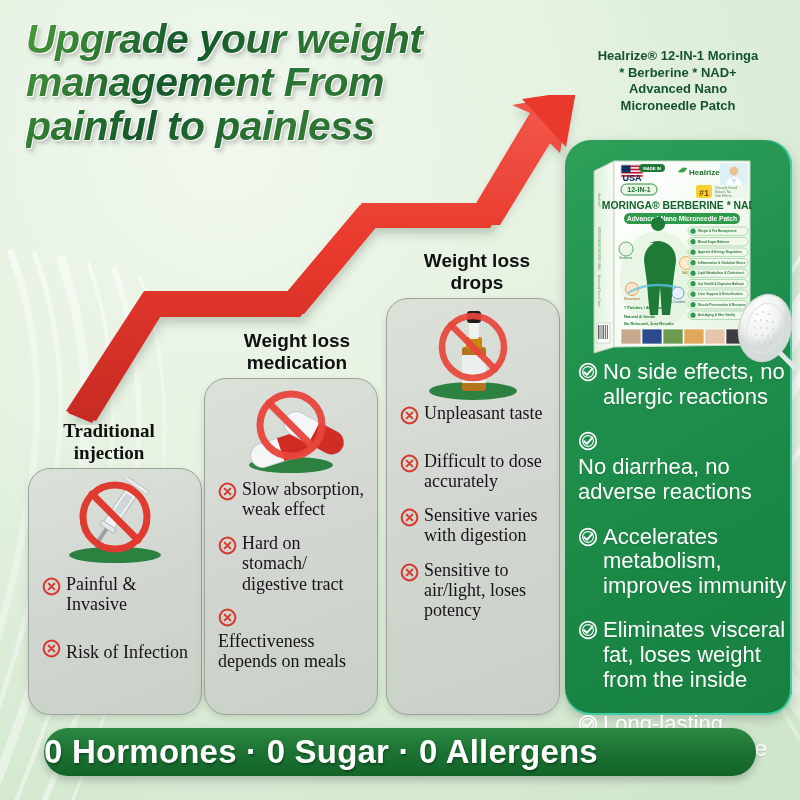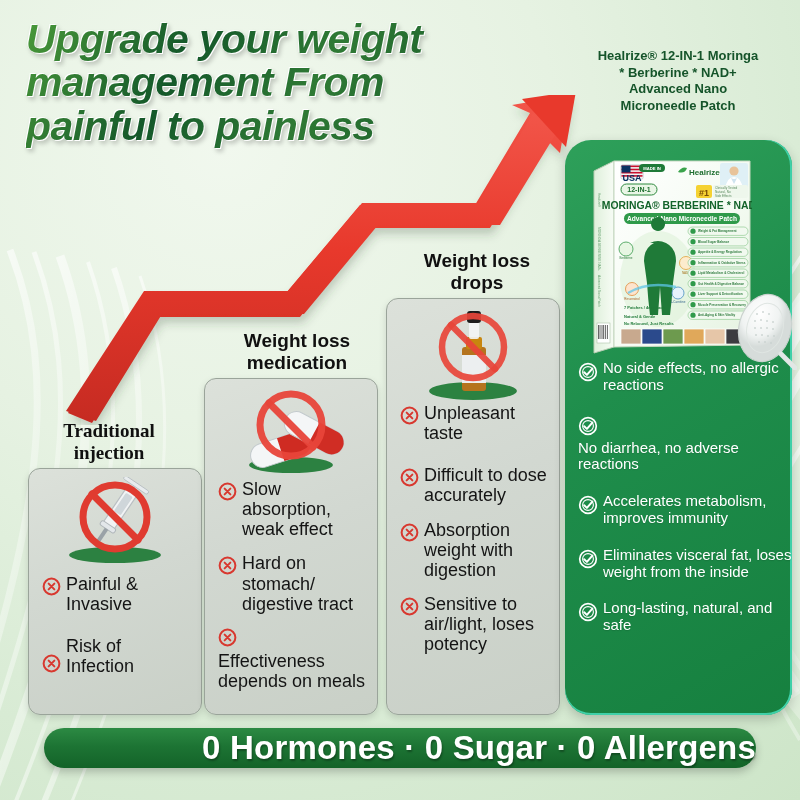--- a/index.html
+++ b/index.html
@@ -39,22 +39,23 @@
   }
 
   
   .arrowsvg{position:absolute;left:60px;top:95px;width:520px;height:330px;}
 
   
   .card{
     position:absolute;
     background:linear-gradient(160deg,#dce1da 0%,#d2d8d1 45%,#c9d0c7 100%);
     border:1.4px solid #9aa49a;
-    border-radius:12px;
+    border-radius:22px;
     box-shadow:0 3px 7px rgba(0,0,0,.13);
+    font-family:Liberation Serif, serif;
   }
   .cardtitle{
     position:absolute;text-align:center;font-weight:800;color:#101010;
     font-size:19px;line-height:1.15;width:190px;
   }
   .card-icon{position:absolute;left:0;right:0;display:flex;justify-content:center;}
   .bullets{position:absolute;left:13px;right:8px;}
   .bullet{display:flex;align-items:flex-start;margin-bottom:11px;}
   .bx{flex:0 0 auto;margin-right:5px;margin-top:3px;}
   .btxt{font-size:18px;line-height:1.12;color:#141414;font-weight:400;}
@@ -63,35 +64,35 @@
   .greenpanel{
     position:absolute;left:565px;top:140px;width:227px;height:575px;
     background:linear-gradient(150deg,#2ea05a 0%,#1f8e4c 40%,#16803f 100%);
     border-radius:26px;
     box-shadow:0 4px 12px rgba(0,0,0,.2), inset -2px 0 0 #3fd0a8, inset 0 -2px 0 #3fd0a8;
   }
   .benefits{position:absolute;left:578px;top:360px;width:215px;}
   .benefit{display:flex;align-items:flex-start;margin-bottom:13px;}
   .bchk{flex:0 0 auto;margin-right:5px;margin-top:2px;}
   .benefit .btext{
-    color:#ffffff;font-size:15px;line-height:1.12;font-weight:500;
+    color:#ffffff;font-size:22px;line-height:1.12;font-weight:500;
     text-shadow:0 1px 1px rgba(0,0,0,.12);
   }
 
   
   .boxwrap{position:absolute;left:592px;top:157px;width:160px;height:198px;}
   .patch{position:absolute;left:735px;top:288px;width:62px;height:82px;}
 
   
   .banner{
-    position:absolute;left:44px;top:728px;width:712px;height:40px;
+    position:absolute;left:44px;top:728px;width:712px;height:48px;
     background:linear-gradient(180deg,#2c8a43 0%,#1d7434 45%,#136328 100%);
     border-radius:28px;
     box-shadow:0 4px 8px rgba(0,0,0,.22);
-    display:flex;align-items:center;justify-content:flex-end;
+    display:flex;align-items:center;justify-content:flex-start;
   }
   .banner span{
     color:#ffffff;font-size:33px;font-weight:900;letter-spacing:.2px;
     text-shadow:1px 2px 2px rgba(0,0,0,.3);
     white-space:nowrap;
   }
 </style>
 </head>
 <body>
 
@@ -307,21 +308,21 @@
         </span>
         <span class="btxt">Difficult to dose accurately</span>
       </div>
       <div class="bullet" style="margin-top:14px;">
         <span class="bx">
           <svg width="19" height="19" viewBox="0 0 20 20">
               <circle cx="10" cy="10" r="8.3" fill="none" stroke="#d8382f" stroke-width="2.1"></circle>
               <path d="M7 7 L13 13 M13 7 L7 13" stroke="#d8382f" stroke-width="2.1" stroke-linecap="round"></path>
             </svg>
         </span>
-        <span class="btxt">Absorption weight with digestion</span>
+        <span class="btxt">Sensitive varies with digestion</span>
       </div>
       <div class="bullet" style="margin-top:14px;">
         <span class="bx">
           <svg width="19" height="19" viewBox="0 0 20 20">
               <circle cx="10" cy="10" r="8.3" fill="none" stroke="#d8382f" stroke-width="2.1"></circle>
               <path d="M7 7 L13 13 M13 7 L7 13" stroke="#d8382f" stroke-width="2.1" stroke-linecap="round"></path>
             </svg>
         </span>
         <span class="btxt">Sensitive to air/light, loses potency</span>
       </div>

